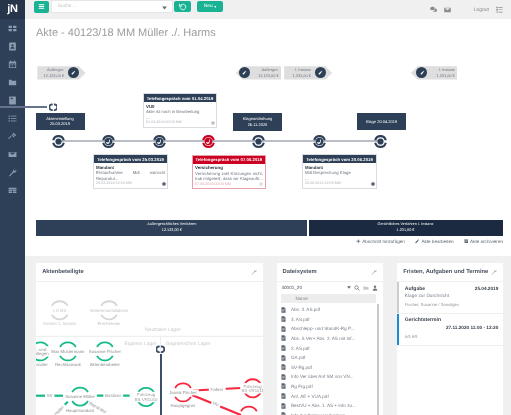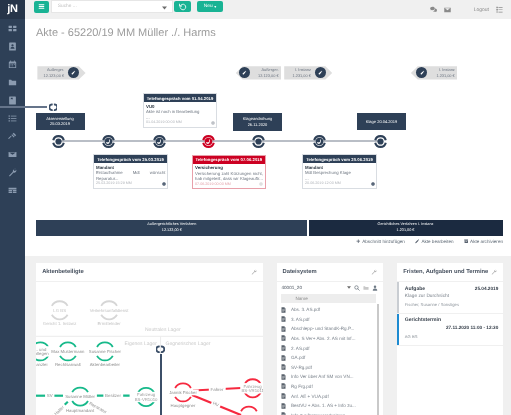--- a/index.html
+++ b/index.html
@@ -200,21 +200,21 @@
         <path d="M0.6 0.8h14.8v10.4H0.6V0.8zm1.6 1.4L8 6.5l5.8-4.3H2.2z"></path>
         </svg>
       <span style="margin-left:16px">Logout</span>
       <svg width="7" height="7" viewBox="0 0 16 16" fill="#8a8a8a">
         <path d="M0.8 1.6h3.4v3.4H0.8V1.6zm0 5.4h3.4v3.4H0.8V7zm0 5.4h3.4V15H0.8v-2.6zM5.6 2.4H15v1.5H5.6V2.4zm0 5.4H15v1.5H5.6V7.8zm0 5.4H15v1.5H5.6v-1.5z"></path>
         </svg>
     </div>
   </div>
 
   <div class="page">
-    <div class="ptitle">Akte - 65220/19 MM Müller ./. Harms</div>
+    <div class="ptitle">Akte - 40123/18 MM Müller ./. Harms</div>
 
     <div class="ribbon rib-r" style="left:12.4px;top:47.3px;width:48.2px">
       <div class="rib-txt" style="left:2.3px;width:24.4px">
         <div>Außerger.</div>
         <div>12.123,00 €</div>
       </div>
       <div class="rib-circ" style="left:30.6px">
         <svg width="6" height="6" viewBox="0 0 16 16" fill="#fff">
           <path d="M11.9 2.2l2.1 2.1-1.3 1.3-2.1-2.1 1.3-1.3zM9.8 4.3l2.1 2.1-6 6-2.1-2.1 6-6z"></path>
           </svg>

